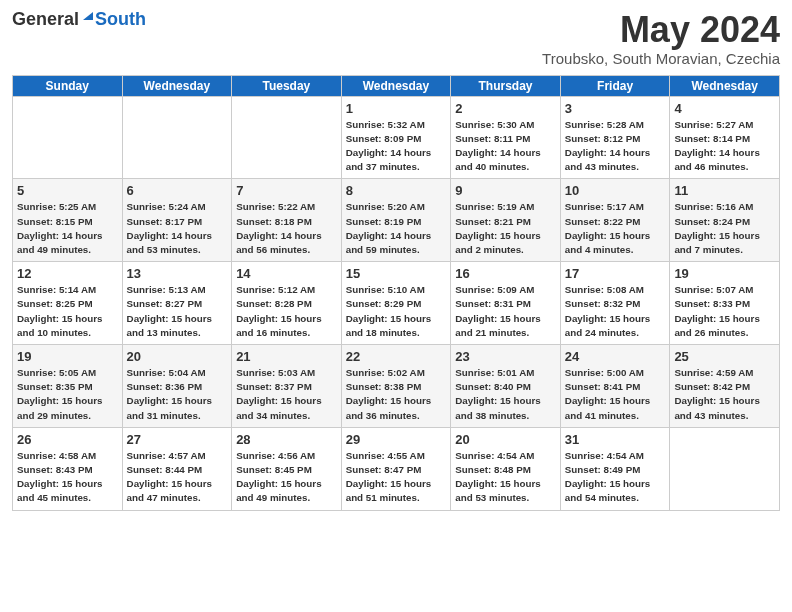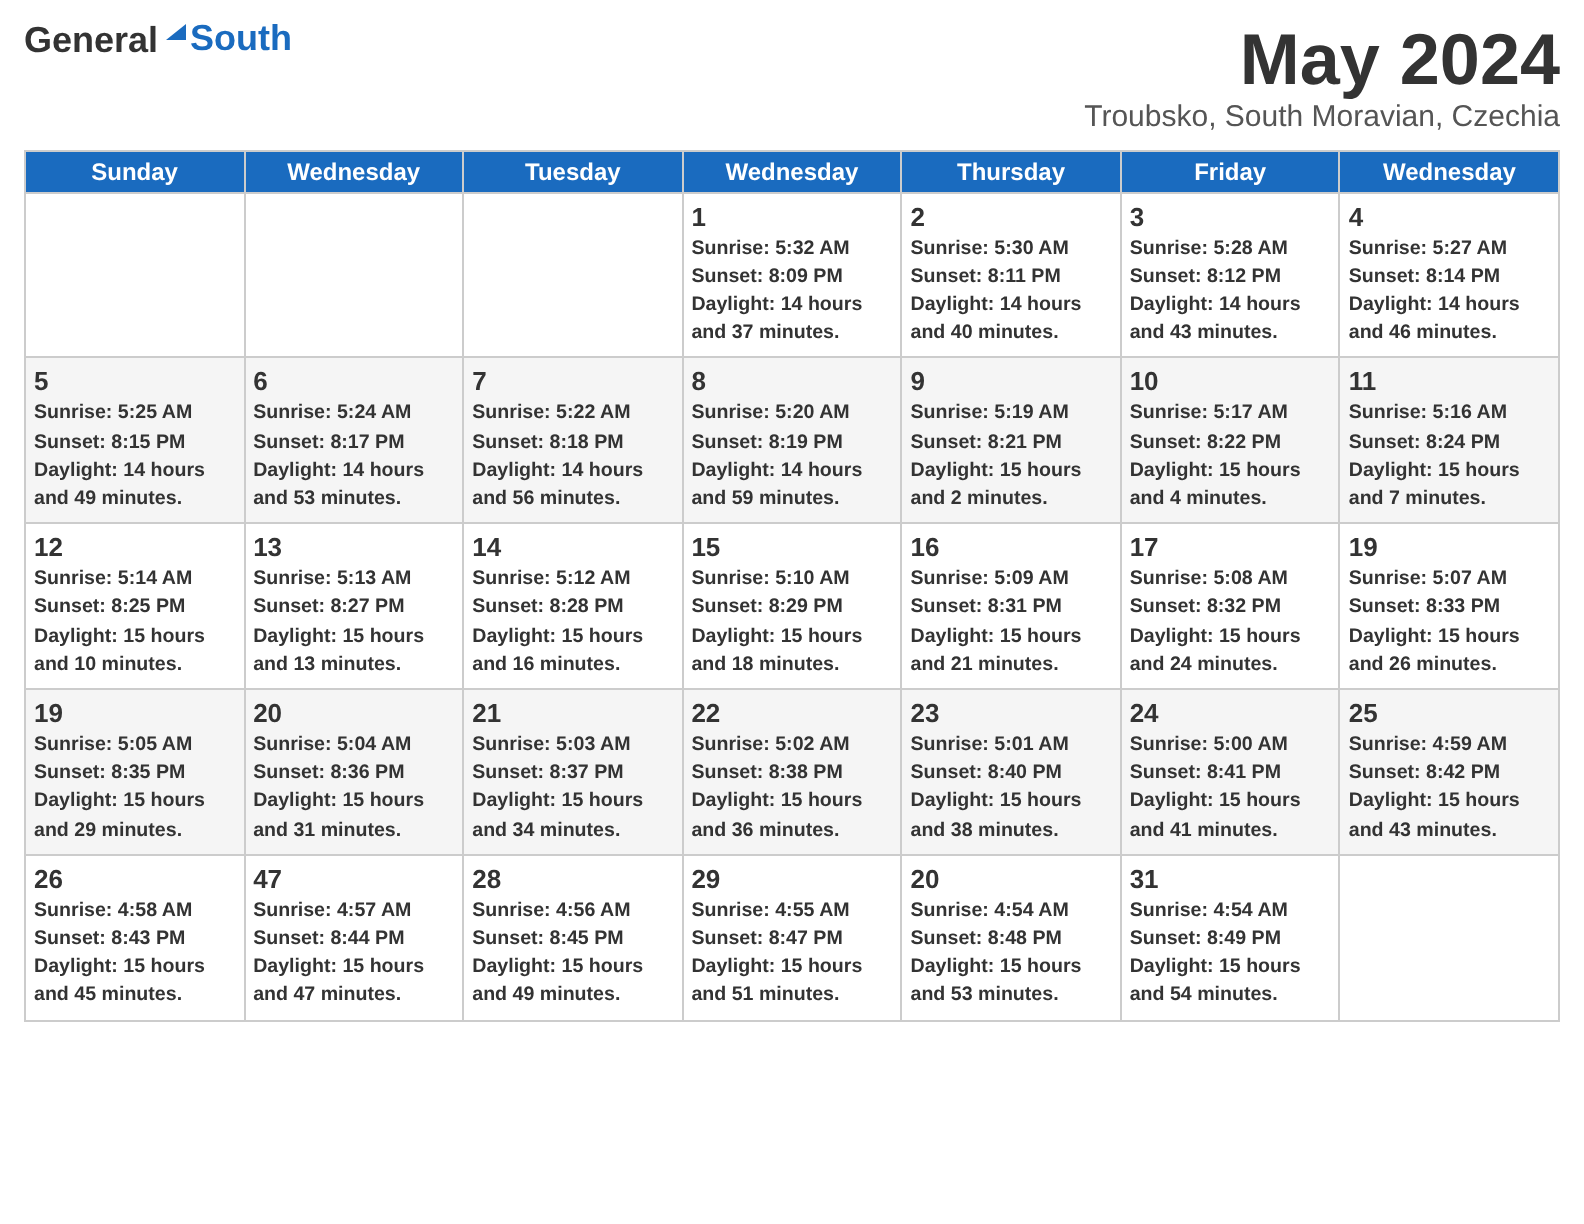--- a/index.html
+++ b/index.html
@@ -236,21 +236,21 @@
             <span class="day-number">25</span>
             <div class="day-info">Sunrise: 4:59 AM<br>Sunset: 8:42 PM<br>Daylight: 15 hours<br>and 43 minutes.</div>
           </td>
         </tr>
         <tr>
           <td>
             <span class="day-number">26</span>
             <div class="day-info">Sunrise: 4:58 AM<br>Sunset: 8:43 PM<br>Daylight: 15 hours<br>and 45 minutes.</div>
           </td>
           <td>
-            <span class="day-number">47</span>
+            <span class="day-number">27</span>
             <div class="day-info">Sunrise: 4:57 AM<br>Sunset: 8:44 PM<br>Daylight: 15 hours<br>and 47 minutes.</div>
           </td>
           <td>
             <span class="day-number">28</span>
             <div class="day-info">Sunrise: 4:56 AM<br>Sunset: 8:45 PM<br>Daylight: 15 hours<br>and 49 minutes.</div>
           </td>
           <td>
             <span class="day-number">29</span>
             <div class="day-info">Sunrise: 4:55 AM<br>Sunset: 8:47 PM<br>Daylight: 15 hours<br>and 51 minutes.</div>
           </td>

